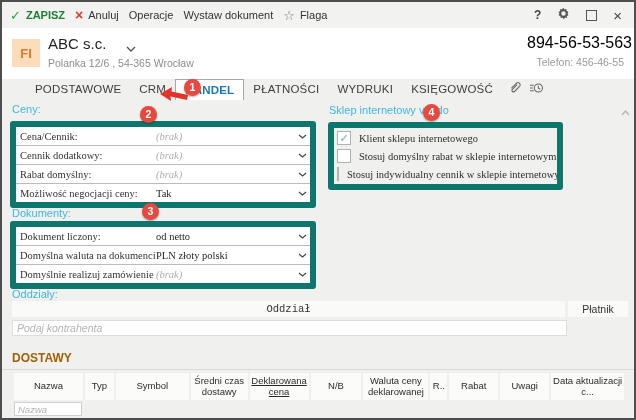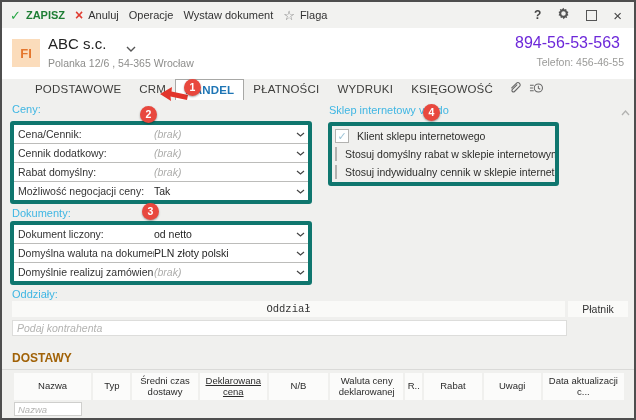--- a/index.html
+++ b/index.html
@@ -20,30 +20,30 @@
   .tb-right{display:flex;align-items:center;gap:16px;margin-right:4px;}
   .ic-help{font-size:12px;color:#444;font-weight:bold;}
   .ic-max{width:9px;height:9px;border:1.5px solid #555;display:inline-block;}
   .ic-close{font-size:15px;color:#444;line-height:1;}
   
   .header{position:absolute;top:26px;left:0;right:0;height:51px;background:#fff;border-bottom:1px solid #e9e9e7;}
   .avatar{position:absolute;left:10px;top:11px;width:28px;height:28px;background:#fbdcbb;color:#e4762d;
     font-weight:bold;font-size:13px;display:flex;align-items:center;justify-content:center;}
   .company{position:absolute;left:46px;top:7px;font-size:15px;color:#222;display:flex;align-items:flex-end;gap:20px;}
   .address{position:absolute;left:46px;top:29px;font-size:10.5px;color:#8d8d8b;}
-  .taxid{position:absolute;right:14px;top:6px;font-size:16px;color:#6d28d9;}
+  .taxid{position:absolute;right:2px;top:6px;font-size:16px;color:#000000;}
   .phone{position:absolute;right:10px;top:28px;font-size:10.5px;color:#9a9a98;}
   
   .tabbar{position:absolute;top:77px;left:0;right:0;height:21px;display:flex;align-items:stretch;padding-left:24px;background:#f0f0ee;}
   .tab{font-size:11.5px;color:#3d3d3b;padding:4px 9px 3px;letter-spacing:.2px;white-space:nowrap;}
   .tab.active{background:#fff;color:#1e75b5;font-weight:bold;border:1px solid #a8a8a6;border-bottom:none;}
   .tab-icons{display:flex;align-items:center;gap:8px;margin-left:6px;}
   
   .sec-label{position:absolute;font-size:11px;color:#3fb6e3;}
-  .group{position:absolute;border:4px solid #0f766e;border-radius:3px;background:#fff;overflow:hidden;}
+  .group{position:absolute;border:6px solid #0f766e;border-radius:3px;background:#fff;overflow:hidden;font-family:Liberation Serif, serif;}
   .frow{height:18px;display:flex;align-items:center;background:#fff;border-bottom:1px solid #bcbcba;}
   .frow:last-child{border-bottom:none;}
   .flabel{flex:0 0 136px;padding-left:4px;font-size:10.5px;color:#333;white-space:nowrap;overflow:hidden;}
   .fvalue{flex:1;font-size:10.5px;color:#1f1f1f;white-space:nowrap;overflow:hidden;}
   .fvalue.muted{color:#aeaeac;font-style:italic;}
   .fchev{flex:0 0 16px;display:flex;justify-content:center;}
   .chkgroup{background:transparent;padding:1px 0;}
   .crow{height:18px;display:flex;align-items:center;}
   .cbox{width:12px;height:12px;background:#fff;border:1px solid #b2b2b0;margin-left:3px;
     display:flex;align-items:center;justify-content:center;font-size:11px;color:#9cc3d6;font-weight:bold;line-height:1;}
@@ -242,20 +242,21 @@
     <div class="odz-cell odz-a">Oddział</div>
     <div class="odz-cell odz-b">Płatnik</div>
   </div>
   <input class="odz-input" placeholder="Podaj kontrahenta" style="">
 
   <div class="dost-title">DOSTAWY</div>
   <div class="dost-sep"></div>
   <div class="dost-header">
     <div class="dcell" style="flex-basis:66px;">Nazwa</div>
     <div class="dcell" style="flex-basis:26px;">Typ</div>
+    <div class="dcell" style="flex-basis:70px;">Symbol</div>
     <div class="dcell" style="flex-basis:54px;">Średni czas dostawy</div>
     <div class="dcell" style="flex-basis:56px;text-decoration:underline;">Deklarowana cena</div>
     <div class="dcell" style="flex-basis:48px;">N/B</div>
     <div class="dcell" style="flex-basis:62px;">Waluta ceny deklarowanej</div>
     <div class="dcell" style="flex:0 0 15px;">R..</div>
     <div class="dcell" style="flex-basis:46px;">Rabat</div>
     <div class="dcell" style="flex-basis:46px;">Uwagi</div>
     <div class="dcell" style="flex-basis:70px;">Data aktualizacji c...</div>
   </div>
   <input class="dost-filter" placeholder="Nazwa" style="">

